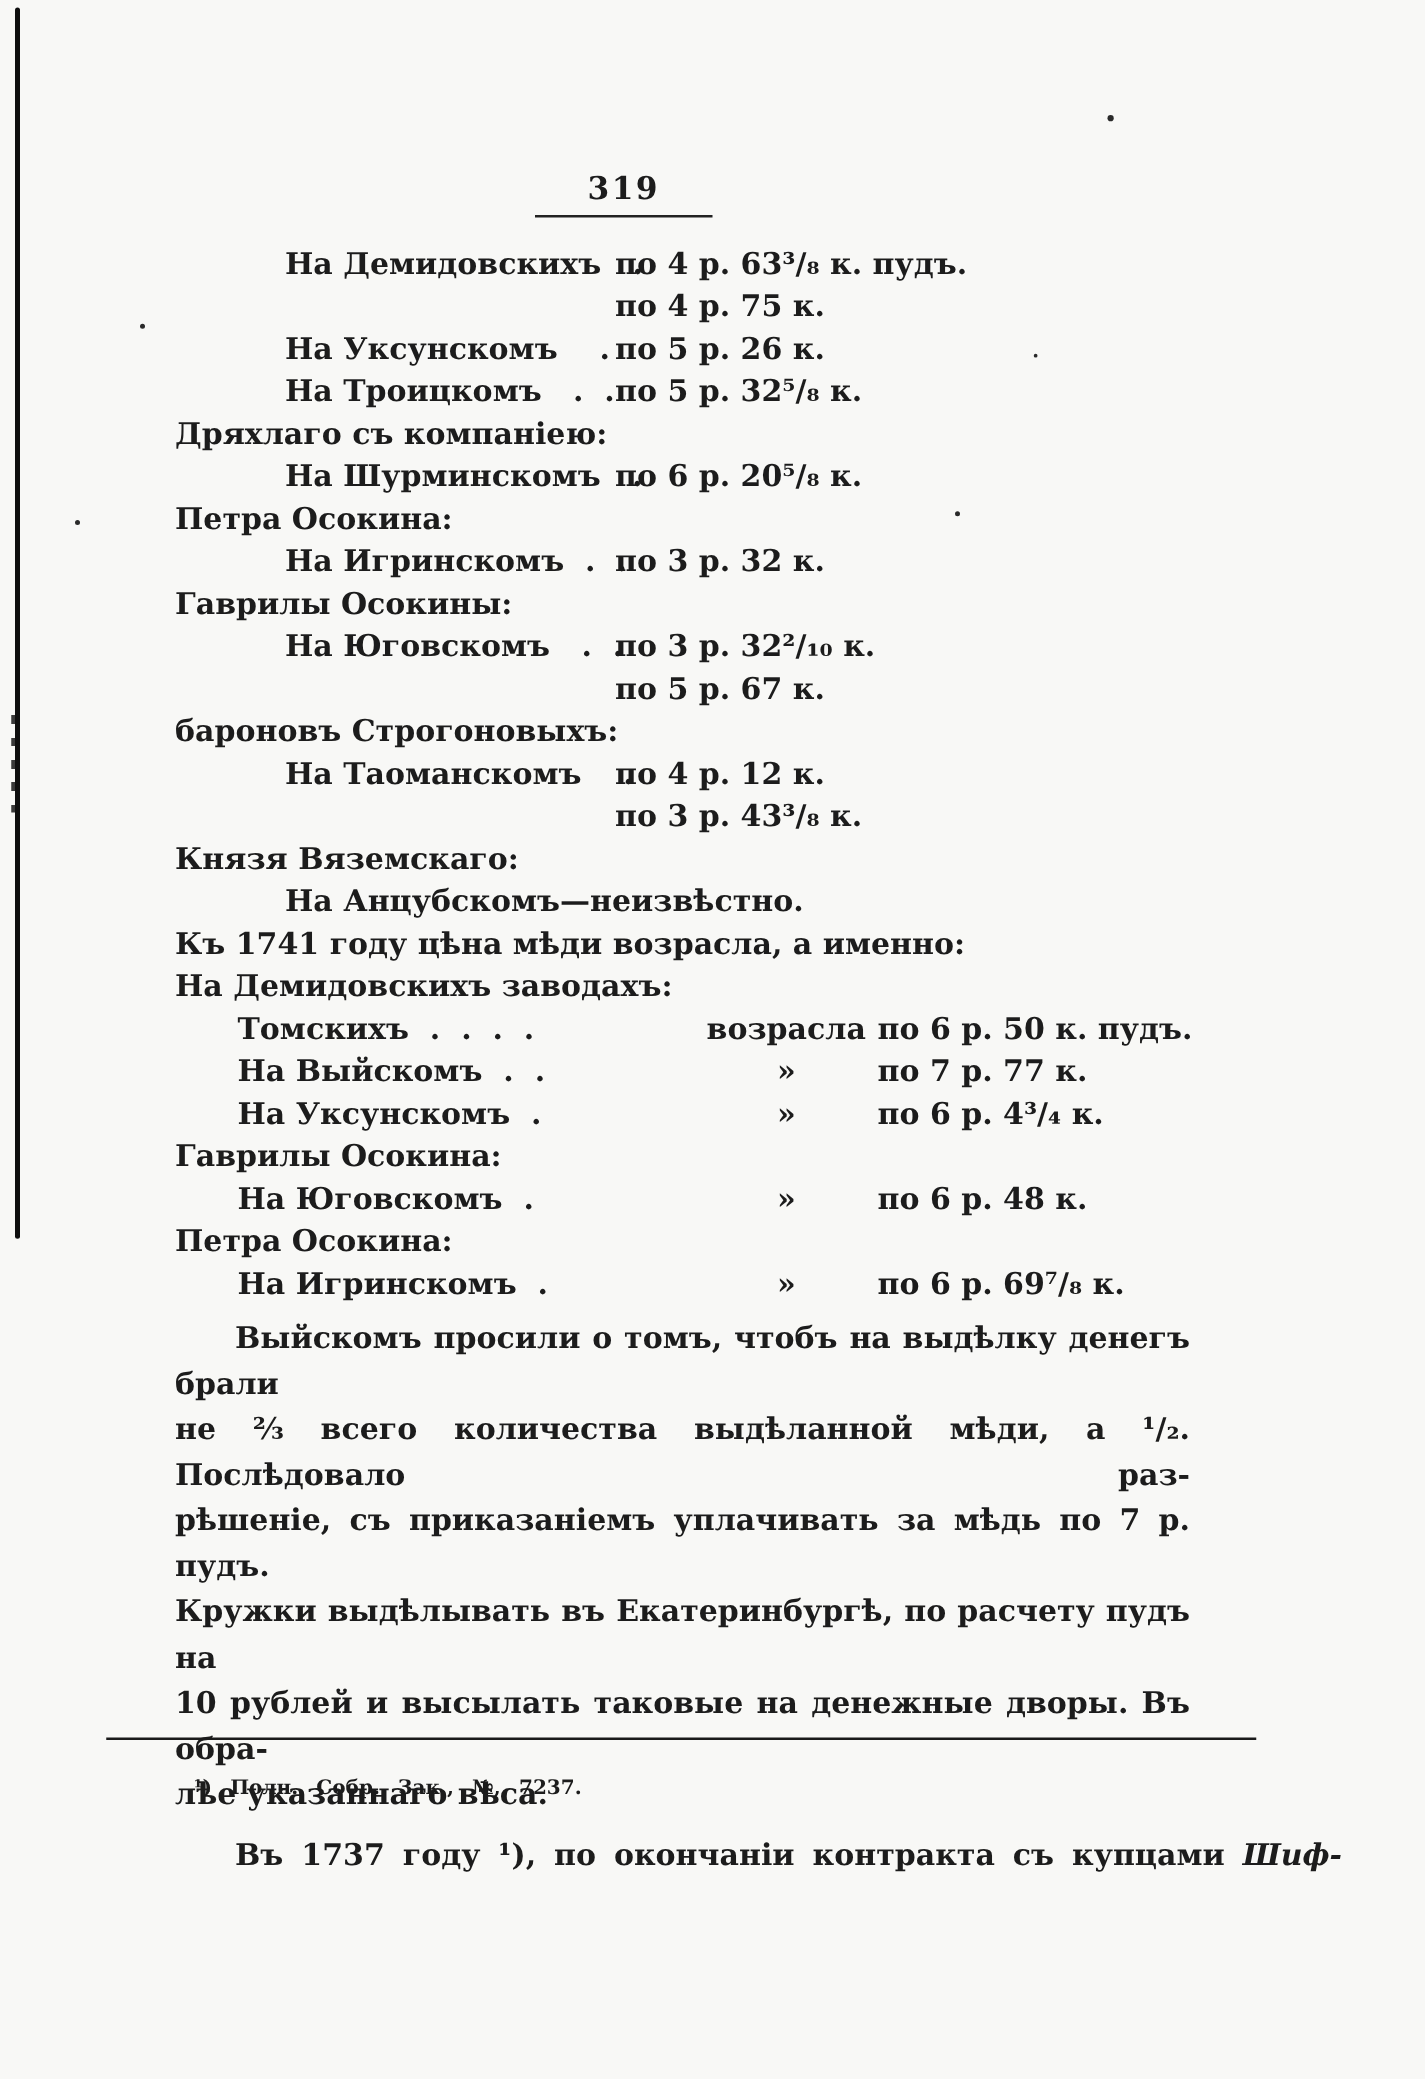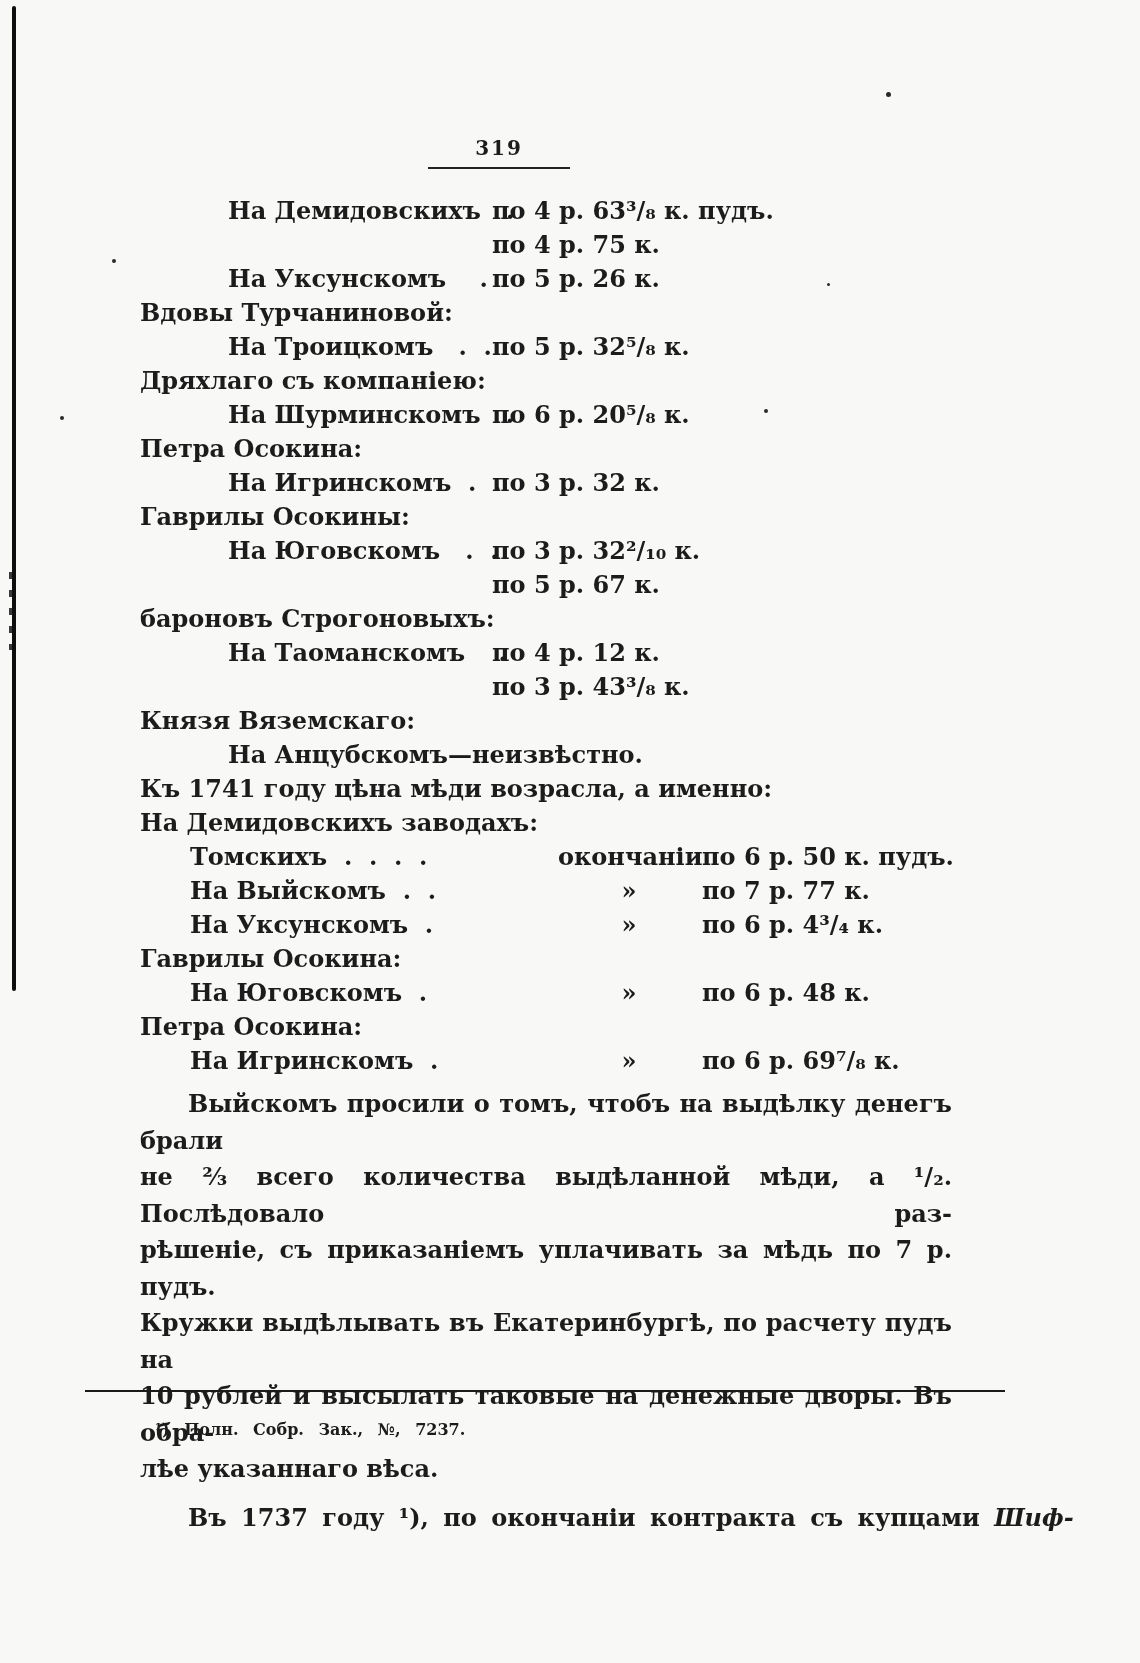--- a/index.html
+++ b/index.html
@@ -23,21 +23,21 @@
                background: repeating-linear-gradient(#3a3a3a 0 7px, transparent 7px 18px); }
   .speck { position:absolute; background:#2a2a2a; border-radius:50%; }
   .speck.s-a { left:886px; top:92px;  width:5px; height:5px; }
   .speck.s-b { left:112px; top:259px; width:4px; height:4px; }
   .speck.s-c { left:764px; top:409px; width:4px; height:4px; }
   .speck.s-d { left:60px;  top:416px; width:4px; height:4px; }
   .speck.s-e { left:827px; top:283px; width:3px; height:3px; }
 
   .page-number {
     position:absolute; top:136px; left:428px; width:142px;
-    text-align:center; font-size:20px; letter-spacing:2px;
+    text-align:center; font-size:25px; letter-spacing:2px;
     padding-bottom:7px; border-bottom:2px solid #222;
   }
 
   .content { position:absolute; left:140px; top:196px; width:812px; font-size:24px; }
 
   .line { position:relative; height:34px; }
   .lbl  { position:absolute; left:0; white-space:pre; }
   .lbl.ind1 { left:50px; }
   .lbl.ind2 { left:88px; }
   .val  { position:absolute; white-space:pre; }
@@ -88,23 +88,20 @@
       <span class="val s1">по 4 р. 63³/₈ к. пудъ.</span>
     </div>
     <div class="line">
       <span class="val s1">по 4 р. 75 к.</span>
     </div>
     <div class="line">
       <span class="lbl ind2">На Уксунскомъ    .</span>
       <span class="val s1">по 5 р. 26 к.</span>
     </div>
     <div class="line">
-      <span class="lbl">Вдовы Турчаниновой:</span>
-    </div>
-    <div class="line">
       <span class="lbl ind2">На Троицкомъ   .  .</span>
       <span class="val s1">по 5 р. 32⁵/₈ к.</span>
     </div>
     <div class="line">
       <span class="lbl">Дряхлаго съ компаніею:</span>
     </div>
     <div class="line">
       <span class="lbl ind2">На Шурминскомъ   .</span>
       <span class="val s1">по 6 р. 20⁵/₈ к.</span>
     </div>
@@ -142,21 +139,21 @@
       <span class="lbl ind2">На Анцубскомъ—неизвѣстно.</span>
     </div>
     <div class="line">
       <span class="lbl">Къ 1741 году цѣна мѣди возрасла, а именно:</span>
     </div>
     <div class="line">
       <span class="lbl">На Демидовскихъ заводахъ:</span>
     </div>
     <div class="line">
       <span class="lbl ind1">Томскихъ  .  .  .  .</span>
-      <span class="mid">окончаніи</span>
+      <span class="mid">возрасла</span>
       <span class="val s2">по 6 р. 50 к. пудъ.</span>
     </div>
     <div class="line">
       <span class="lbl ind1">На Выйскомъ  .  .</span>
       <span class="mid">»</span>
       <span class="val s2">по 7 р. 77 к.</span>
     </div>
     <div class="line">
       <span class="lbl ind1">На Уксунскомъ  .</span>
       <span class="mid">»</span>

